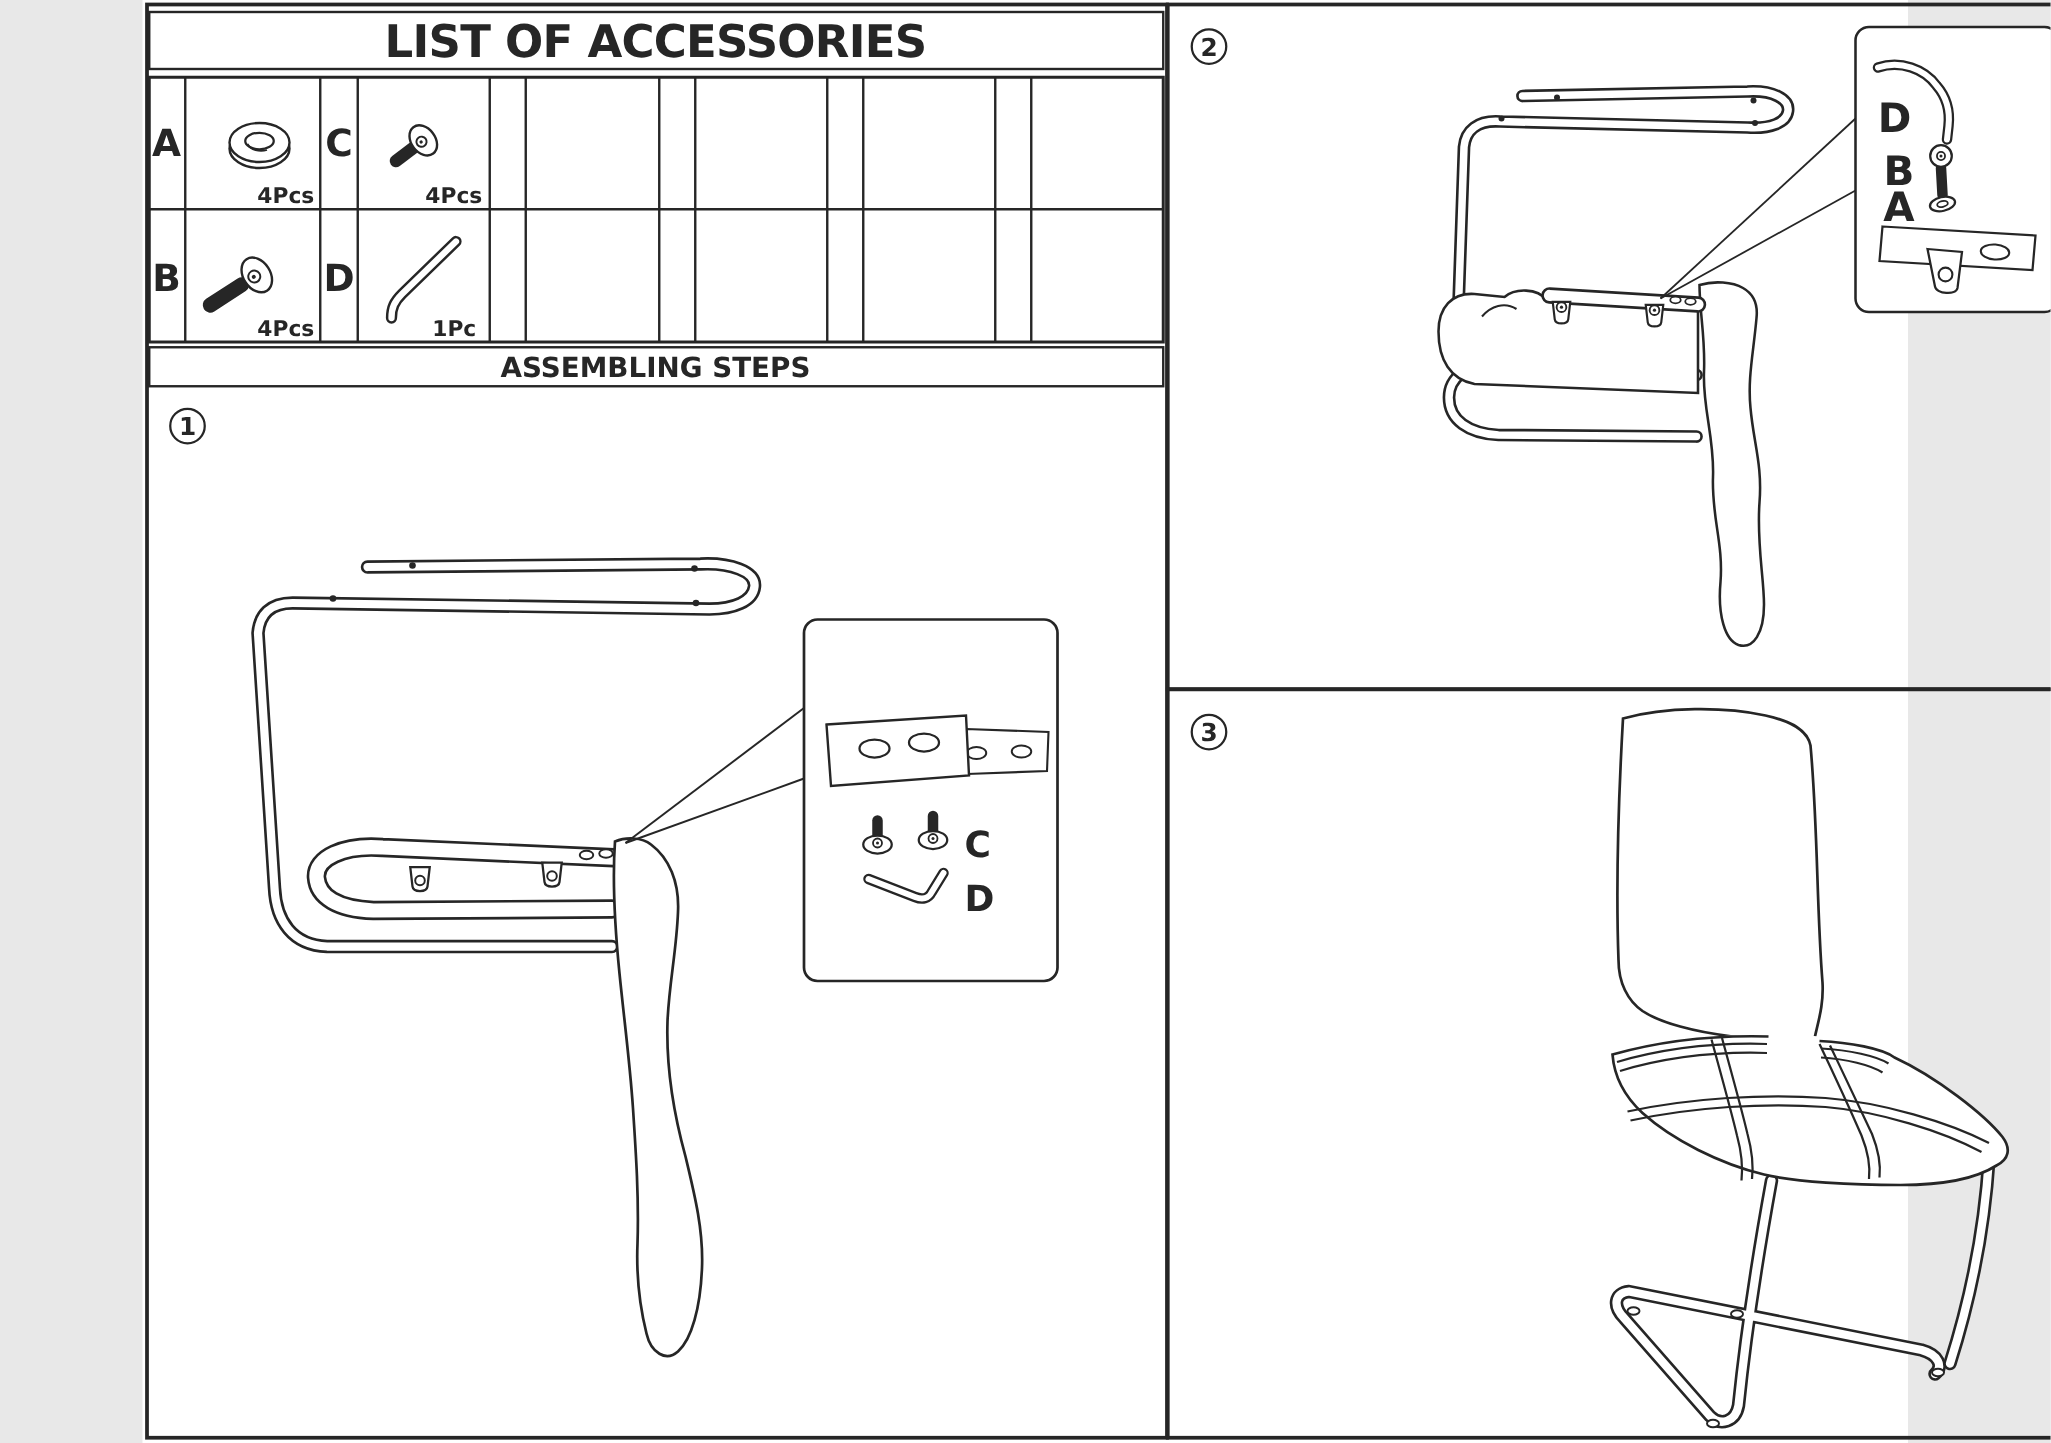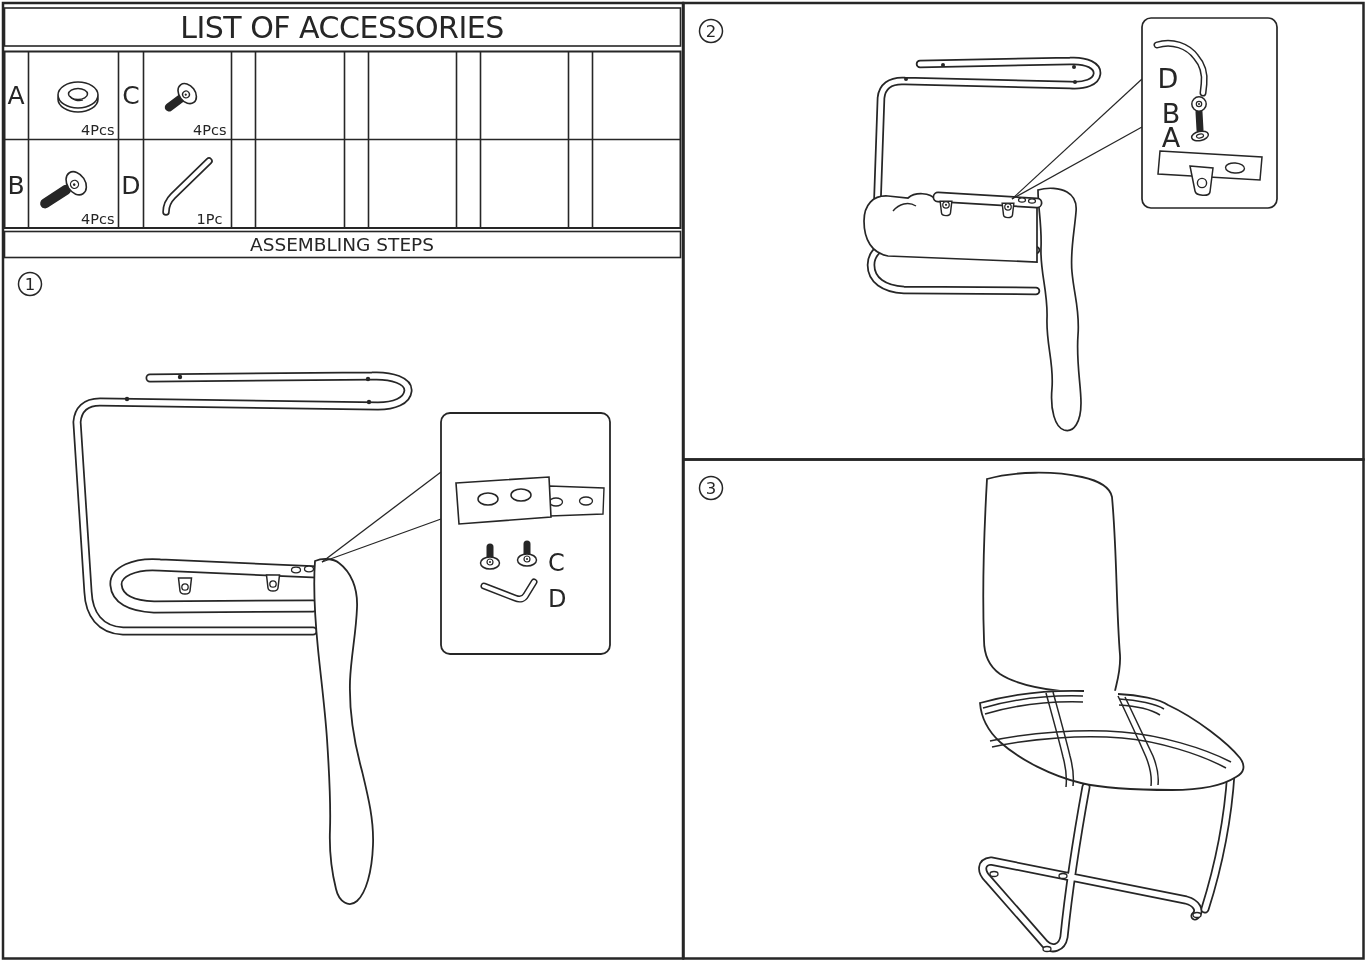--- a/index.html
+++ b/index.html
@@ -1,17 +1,17 @@
 <!DOCTYPE html>
 <html style="--line: #262626; --paper: #ffffff;"><head>
 <meta charset="utf-8">
 <style>
   :root { --line:#262626; --paper:#ffffff; }
   html,body { margin:0; padding:0; background:#e8e8e8; }
-  .sheet { width:1367px; height:962px; background:var(--paper); position:relative; margin:0 auto; }
+  .sheet { width:1177px; height:962px; background:var(--paper); position:relative; margin:0 auto;font-weight:bold; }
   svg { display:block; }
   text { font-family:"DejaVu Sans","Liberation Sans",sans-serif; fill:var(--line); }
   .t-title  { font-size:30px; letter-spacing:-0.5px; }
   .t-header { font-size:18.5px; }
   .t-part   { font-size:25px; }
   .t-qty    { font-size:14.5px; }
   .t-step   { font-size:16.5px; }
   .t-callout1 { font-size:24px; }
   .t-callout2 { font-size:27px; }
   .ln { stroke:var(--line); fill:none; }

